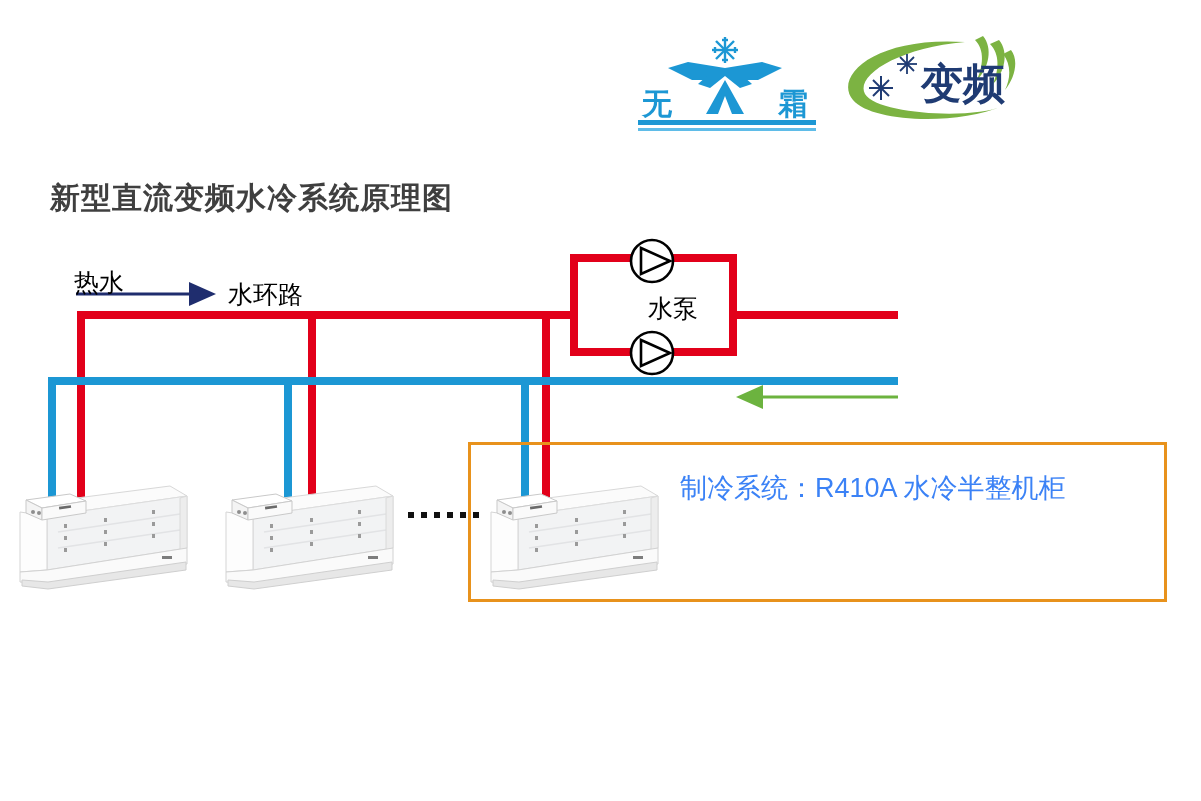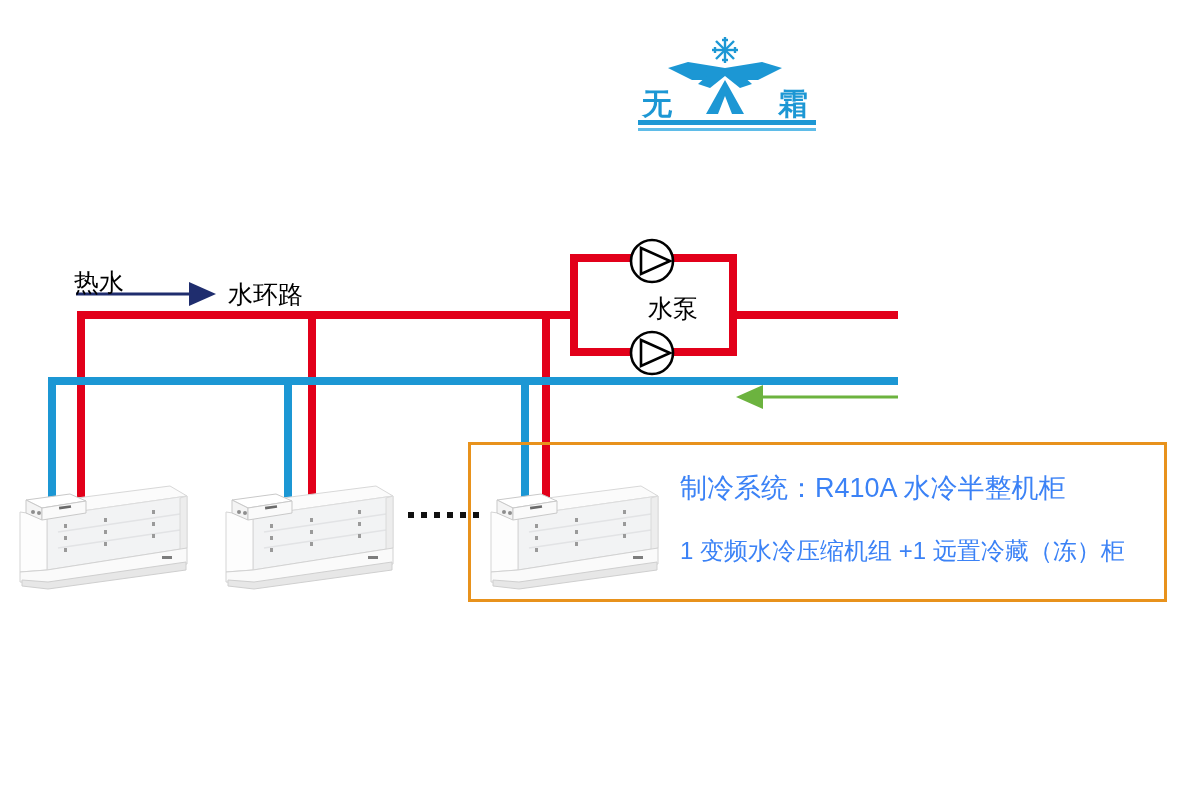--- a/index.html
+++ b/index.html
@@ -148,23 +148,49 @@
         <path d="M95 52 L76 86 L88 86 L95 68 L102 86 L114 86 Z" fill="#1C97D4"></path>
 
         <text x="12" y="86" font-family="'DejaVu Sans', sans-serif" font-size="30" font-weight="bold" fill="#1C97D4">无</text>
 
         <text x="148" y="86" font-family="'DejaVu Sans', sans-serif" font-size="30" font-weight="bold" fill="#1C97D4">霜</text>
         <rect x="8" y="92" width="178" height="5" fill="#1C97D4"></rect>
         <rect x="8" y="100" width="178" height="3" fill="#5FBCE8"></rect>
       </svg>
     </div>
 
-
-  </div>
-
+    <div class="logo logo-inverter">
+      <svg viewBox="0 0 195 112" width="195" height="112">
+
+        <path d="M130 14 C40 8 -2 48 18 72 C36 94 120 98 168 78 C136 92 42 86 30 66 C20 48 62 20 130 14 Z" fill="#7CB342"></path>
+
+        <path d="M140 12 C150 22 148 38 142 52 C154 40 158 20 148 8 Z" fill="#7CB342"></path>
+        <path d="M155 16 C165 26 164 42 158 56 C170 44 174 24 164 12 Z" fill="#7CB342"></path>
+        <path d="M168 26 C176 36 176 50 170 62 C180 50 184 32 176 22 Z" fill="#7CB342"></path>
+
+        <g stroke="#1F3B73" stroke-width="2" fill="none" transform="translate(46,60)">
+          <line x1="0" y1="-12" x2="0" y2="12"></line>
+          <line x1="-12" y1="0" x2="12" y2="0"></line>
+          <line x1="-8" y1="-8" x2="8" y2="8"></line>
+          <line x1="-8" y1="8" x2="8" y2="-8"></line>
+        </g>
+        <g stroke="#1F3B73" stroke-width="1.8" fill="none" transform="translate(72,36)">
+          <line x1="0" y1="-10" x2="0" y2="10"></line>
+          <line x1="-10" y1="0" x2="10" y2="0"></line>
+          <line x1="-7" y1="-7" x2="7" y2="7"></line>
+          <line x1="-7" y1="7" x2="7" y2="-7"></line>
+        </g>
+
+        <text x="86" y="70" font-family="'DejaVu Sans', sans-serif" font-size="42" font-weight="bold" fill="#1F3B73">变频</text>
+      </svg>
+    </div>
+
+  </div>
+
+  <div class="diagram-title">新型直流变频水冷系统原理图</div>
 
   <svg id="piping" viewBox="0 0 1201 801">
     <defs>
       <marker id="navyArrow" markerWidth="10" markerHeight="10" refX="7" refY="4" orient="auto" markerUnits="strokeWidth">
         <path d="M0,0 L9,4 L0,8 Z" fill="#1F2D6E"></path>
       </marker>
       <marker id="greenArrow" markerWidth="10" markerHeight="10" refX="7" refY="4" orient="auto" markerUnits="strokeWidth">
         <path d="M0,0 L9,4 L0,8 Z" fill="#6CB33F"></path>
       </marker>
     </defs>
@@ -218,21 +244,20 @@
     <i></i>
     <i></i>
     <i></i>
     <i></i>
     <i></i>
     <i></i>
   </div>
 
   <div class="callout-box"></div>
   <div class="callout-line callout-line-1">制冷系统：R410A 水冷半整机柜</div>
-  <div class="callout-line callout-line-2">1 变频水冷压缩机组 +1 远置冷藏（冻）柜</div>
 
   <div class="cabinet cab-1">
     <svg viewBox="0 0 180 118" width="180" height="118">
 
       <polygon points="18,32 158,14 175,24 35,44" fill="#fbfbfb" stroke="#d8d8d8" stroke-width="1"></polygon>
 
       <polygon points="35,44 175,24 175,76 35,98" fill="#f2f3f4" stroke="#dcdcdc" stroke-width="1"></polygon>
 
       <line x1="46" y1="60" x2="168" y2="42" stroke="#e2e3e5" stroke-width="1.5"></line>
       <line x1="46" y1="76" x2="168" y2="58" stroke="#e2e3e5" stroke-width="1.5"></line>

